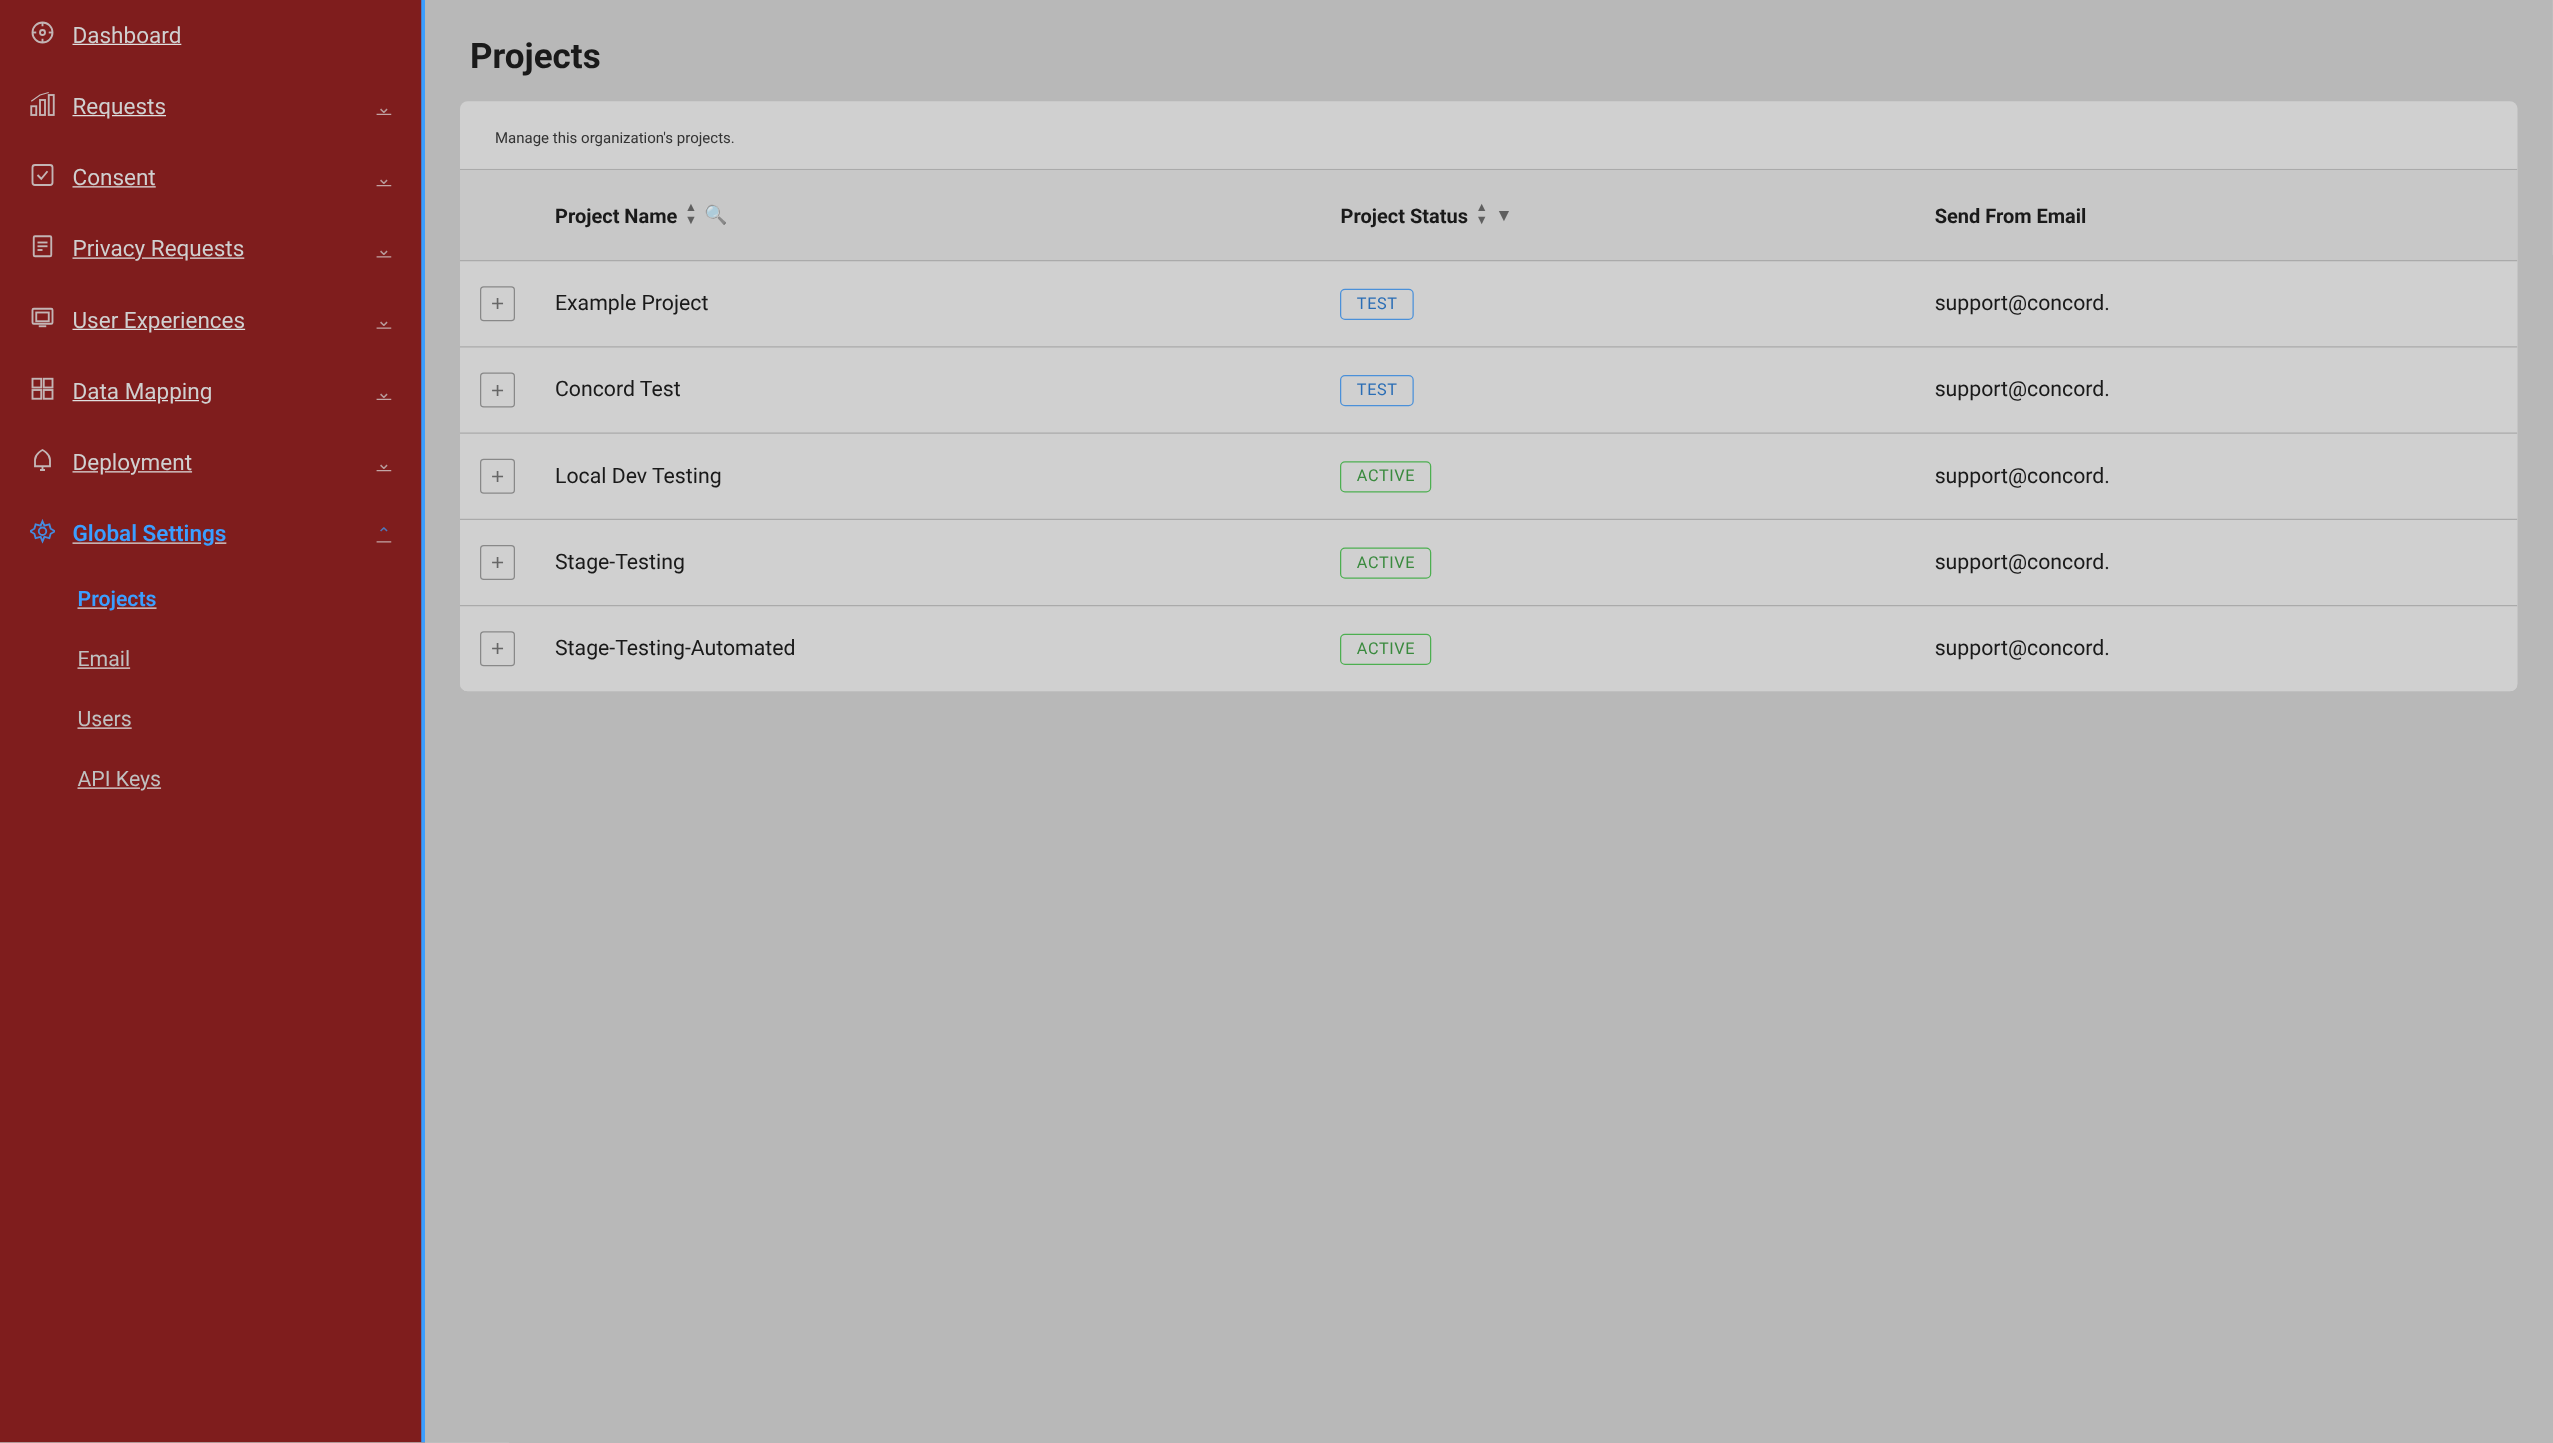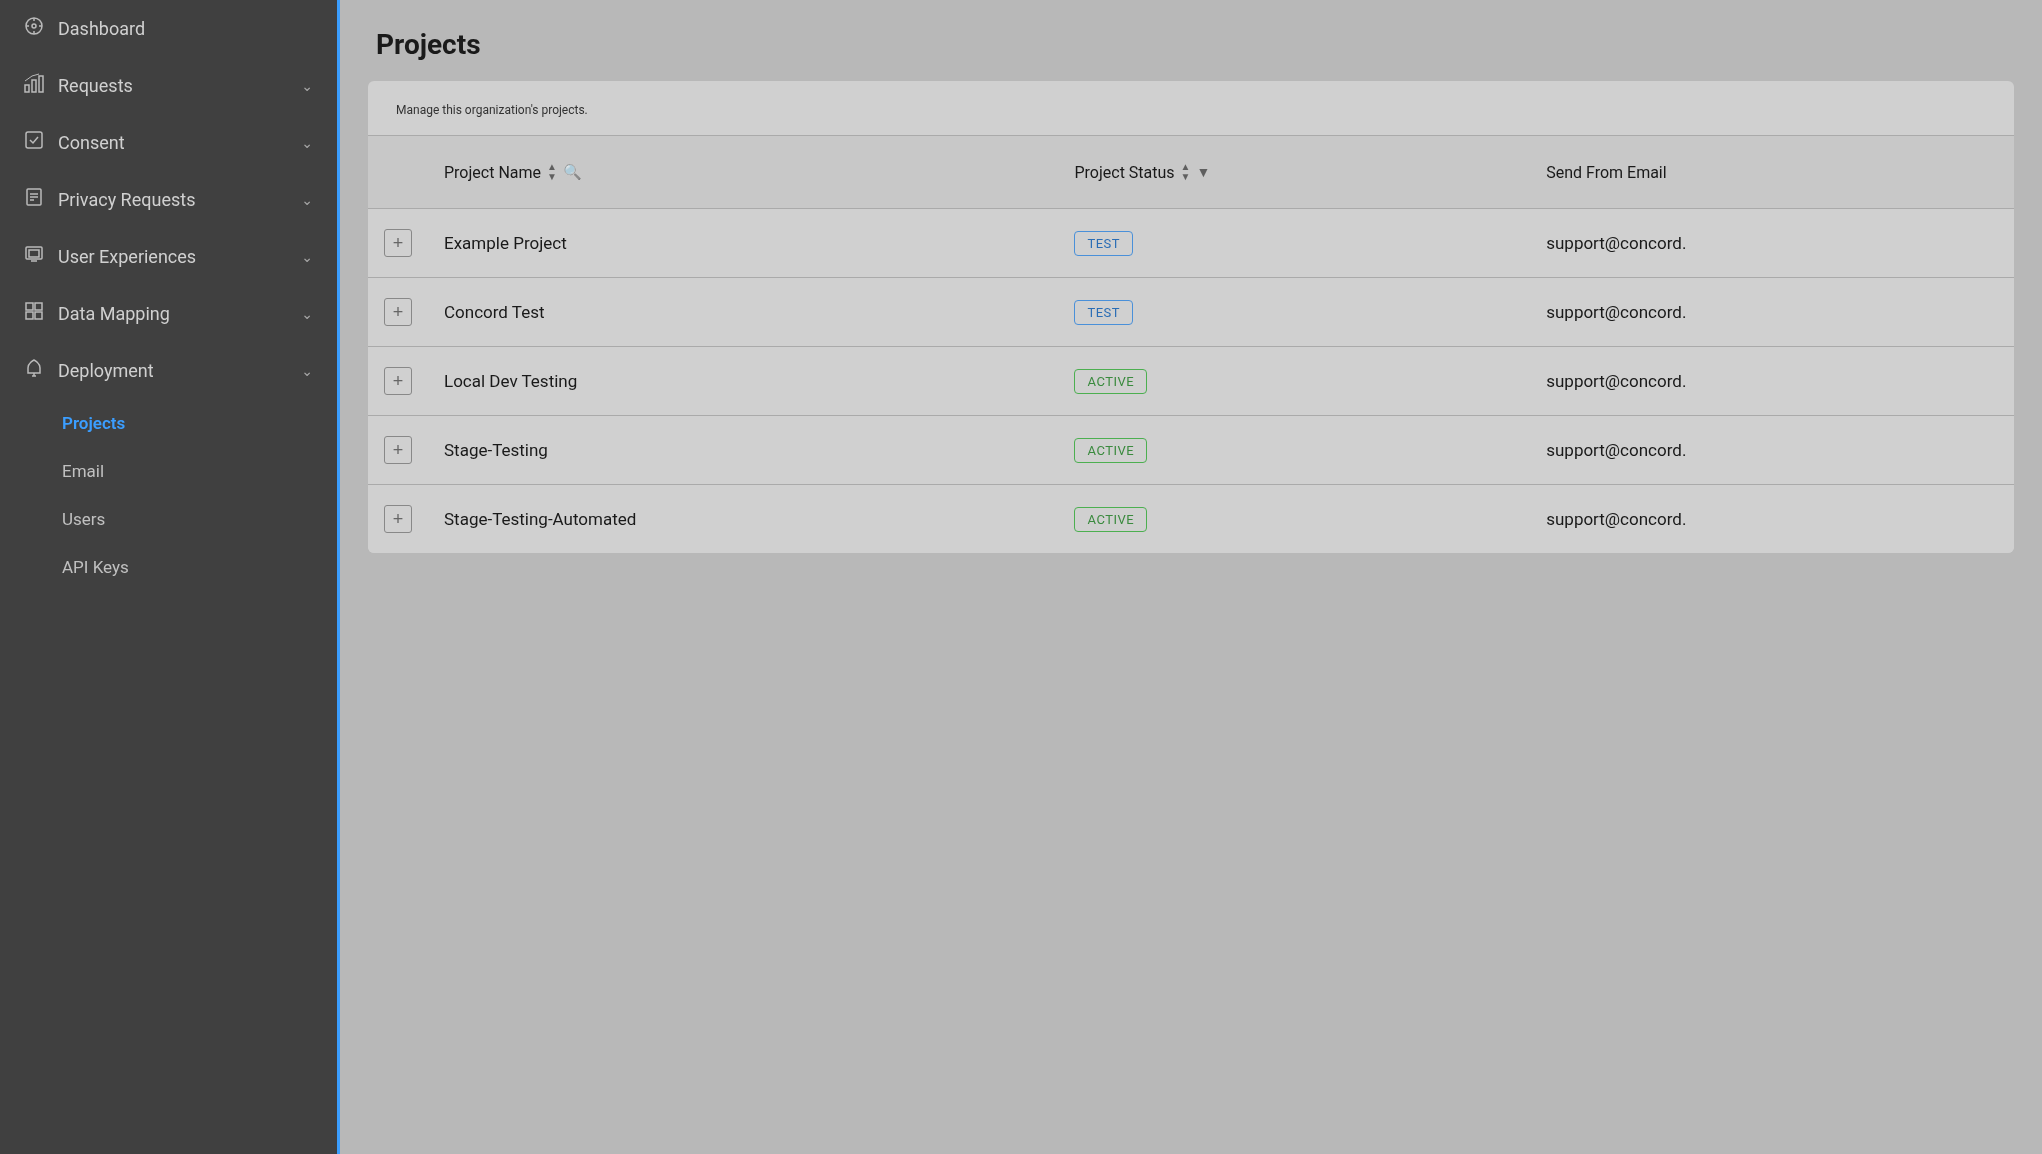--- a/index.html
+++ b/index.html
@@ -8,26 +8,27 @@
       display: flex;
       height: 100vh;
       background: #c8c8c8;
       overflow: hidden;
     }
 
     
     .sidebar {
       width: 340px;
       min-width: 340px;
-      background: #404040;
+      background: #7f1d1d;
       color: #e0e0e0;
       display: flex;
       flex-direction: column;
       overflow-y: auto;
       border-right: 3px solid #3b9eff;
+      text-decoration: underline;
     }
 
     .sidebar-item {
       display: flex;
       align-items: center;
       padding: 16px 24px;
       cursor: pointer;
       font-size: 18px;
       color: #d0d0d0;
       position: relative;
@@ -114,21 +115,21 @@
 
     thead tr {
       background: #c8c8c8;
       border-top: 1px solid #aaa;
       border-bottom: 1px solid #aaa;
     }
 
     thead th {
       padding: 26px 16px;
       text-align: center;
-      font-weight: 400;
+      font-weight: 700;
       font-size: 16px;
       color: #1a1a1a;
       white-space: nowrap;
     }
 
     thead th .th-inner {
       display: flex;
       align-items: center;
       gap: 6px;
     }
@@ -295,20 +296,30 @@
       <svg width="20" height="20" viewBox="0 0 20 20" fill="none" stroke="currentColor" stroke-width="1.5">
         <path d="M10 2 C10 2, 16 5, 16 10 L16 15 L4 15 L4 10 C4 5, 10 2, 10 2 Z"></path>
         <line x1="8" y1="18" x2="12" y2="18"></line>
         <line x1="10" y1="15" x2="10" y2="18"></line>
       </svg>
     </span>
     <span class="item-label">Deployment</span>
     <span class="chevron">⌄</span>
   </div>
 
+  <div class="sidebar-item active">
+    <span class="item-icon" style="color:#3b9eff;">
+      <svg width="20" height="20" viewBox="0 0 20 20" fill="none" stroke="#3b9eff" stroke-width="1.5">
+        <circle cx="10" cy="10" r="3"></circle>
+        <path d="M10 2 L11.5 5.5 L15.5 4.5 L16.5 8 L20 10 L16.5 12 L15.5 15.5 L11.5 14.5 L10 18 L8.5 14.5 L4.5 15.5 L3.5 12 L0 10 L3.5 8 L4.5 4.5 L8.5 5.5 Z"></path>
+      </svg>
+    </span>
+    <span class="item-label" style="color:#3b9eff;font-weight:600;">Global Settings</span>
+    <span class="chevron" style="color:#3b9eff;">⌃</span>
+  </div>
 
   <div class="sidebar-sub-item active">
     <span>Projects</span>
   </div>
   <div class="sidebar-sub-item">
     <span>Email</span>
   </div>
   <div class="sidebar-sub-item">
     <span>Users</span>
   </div>

